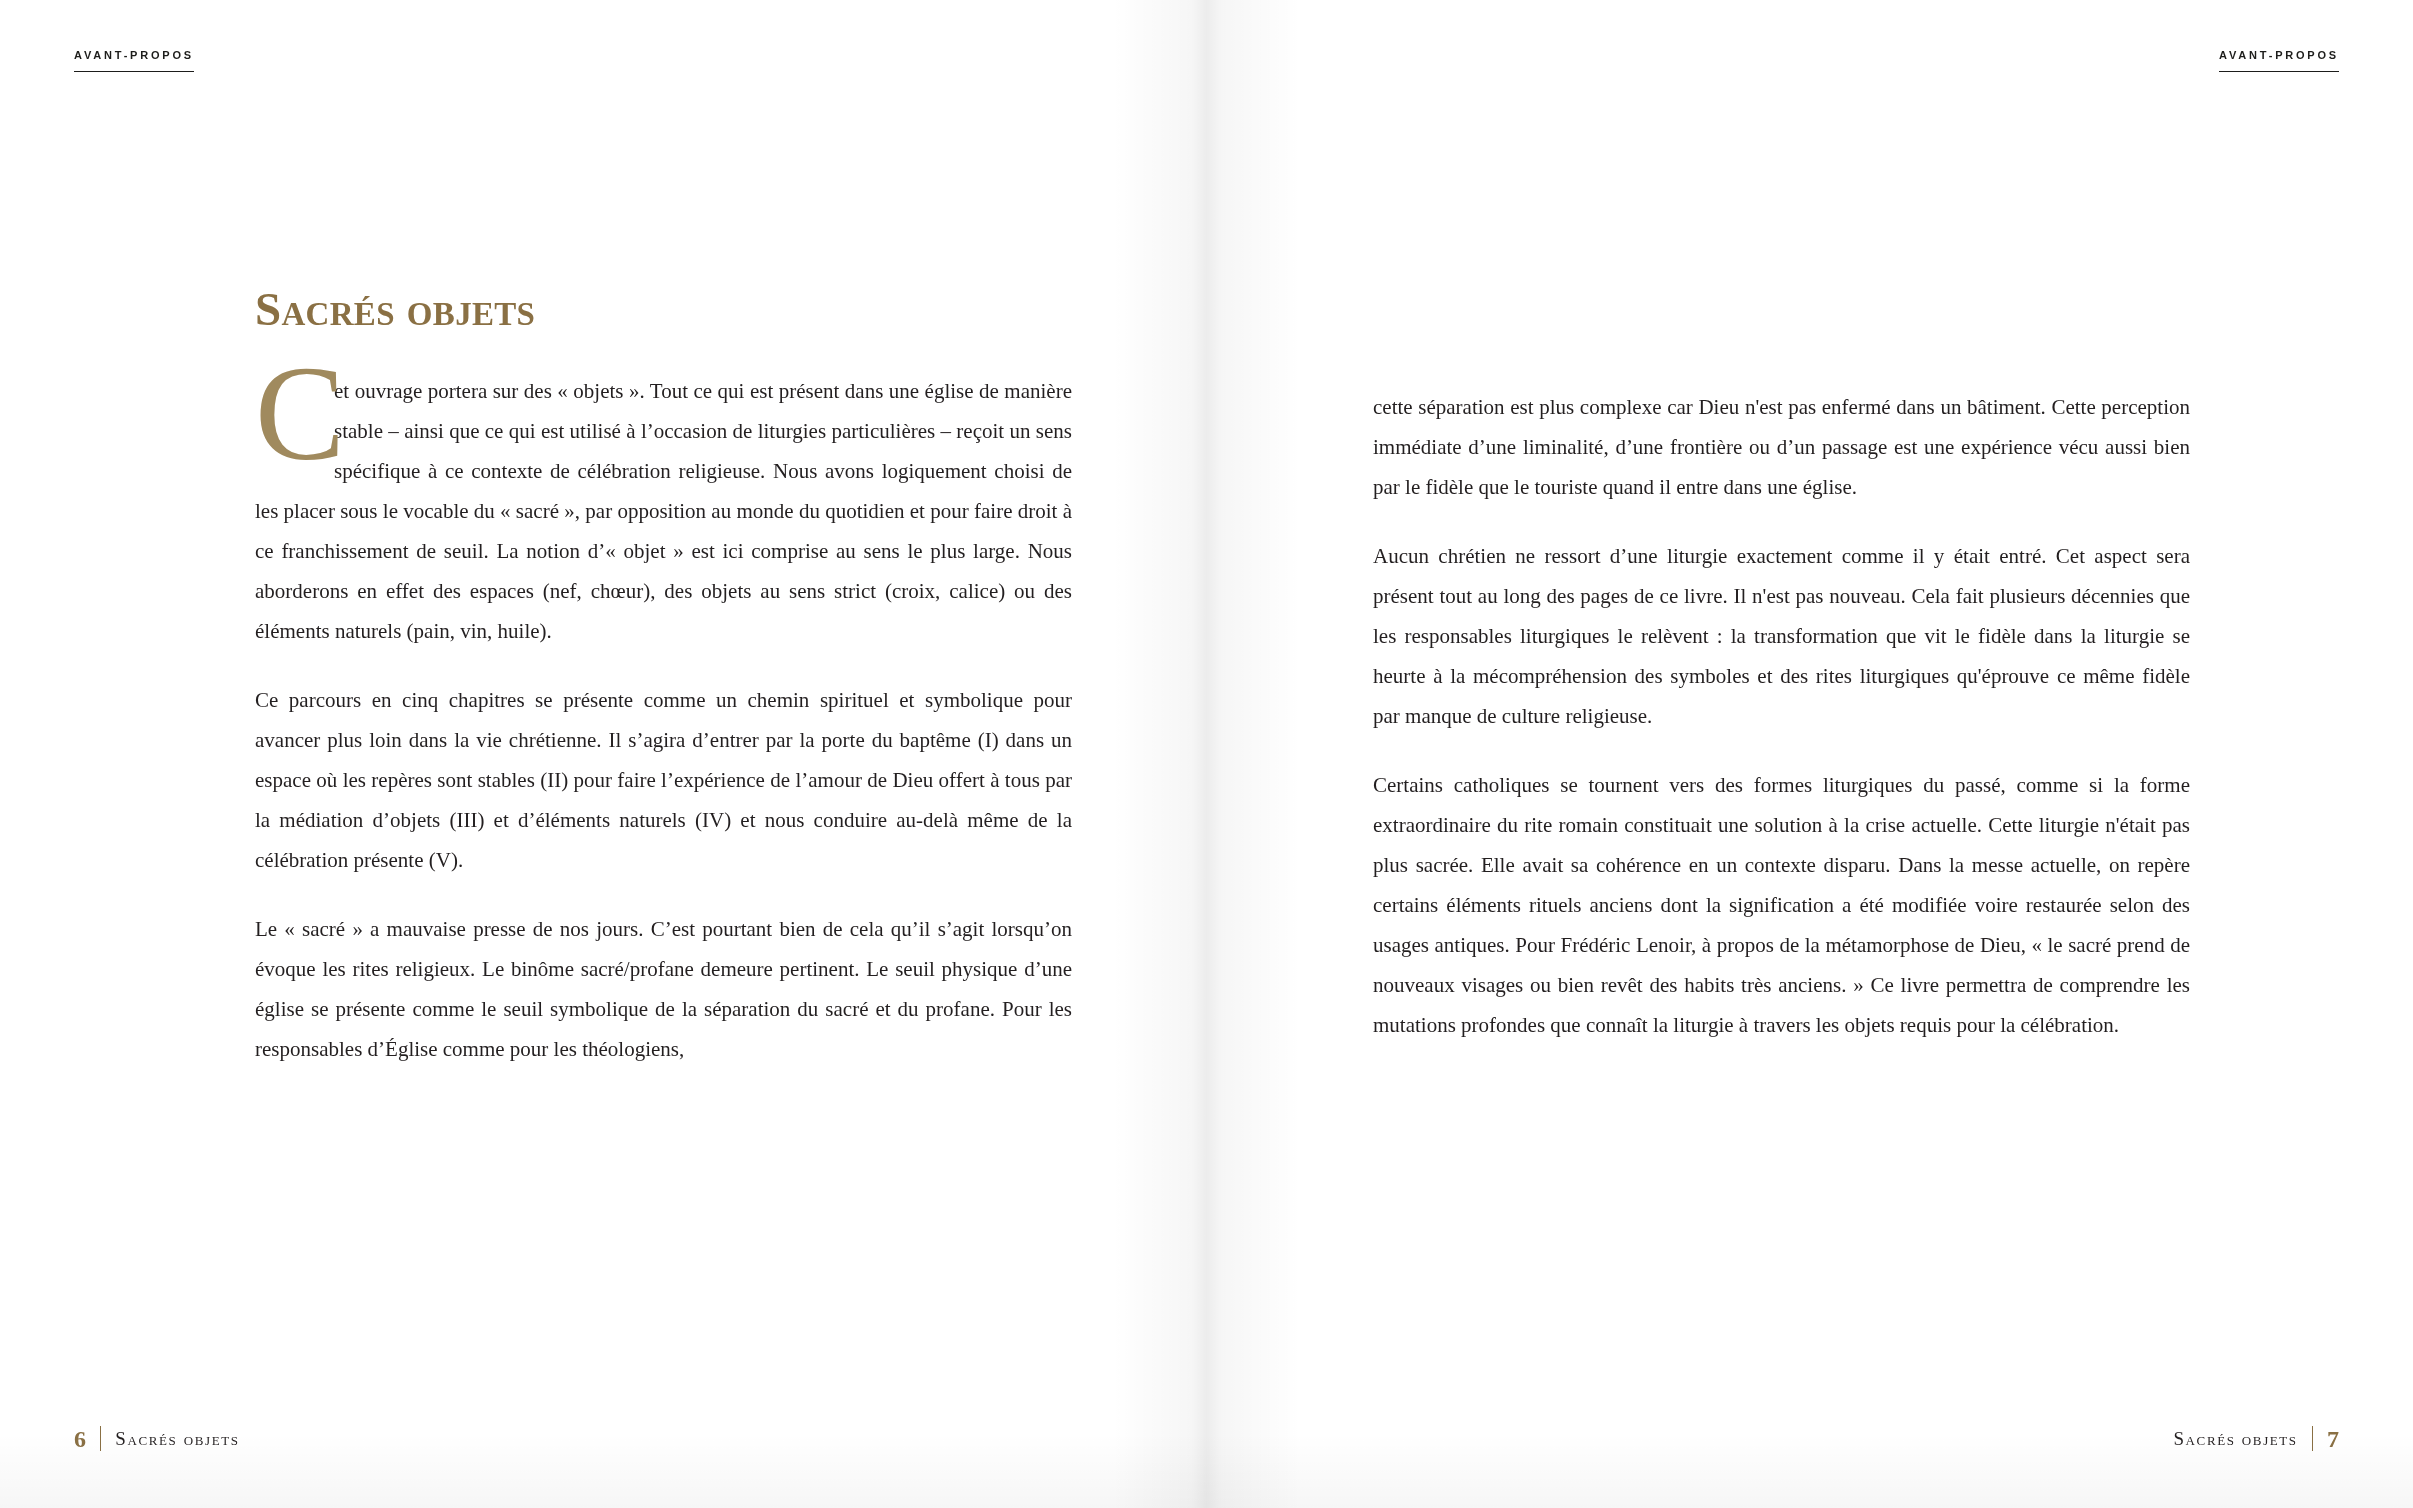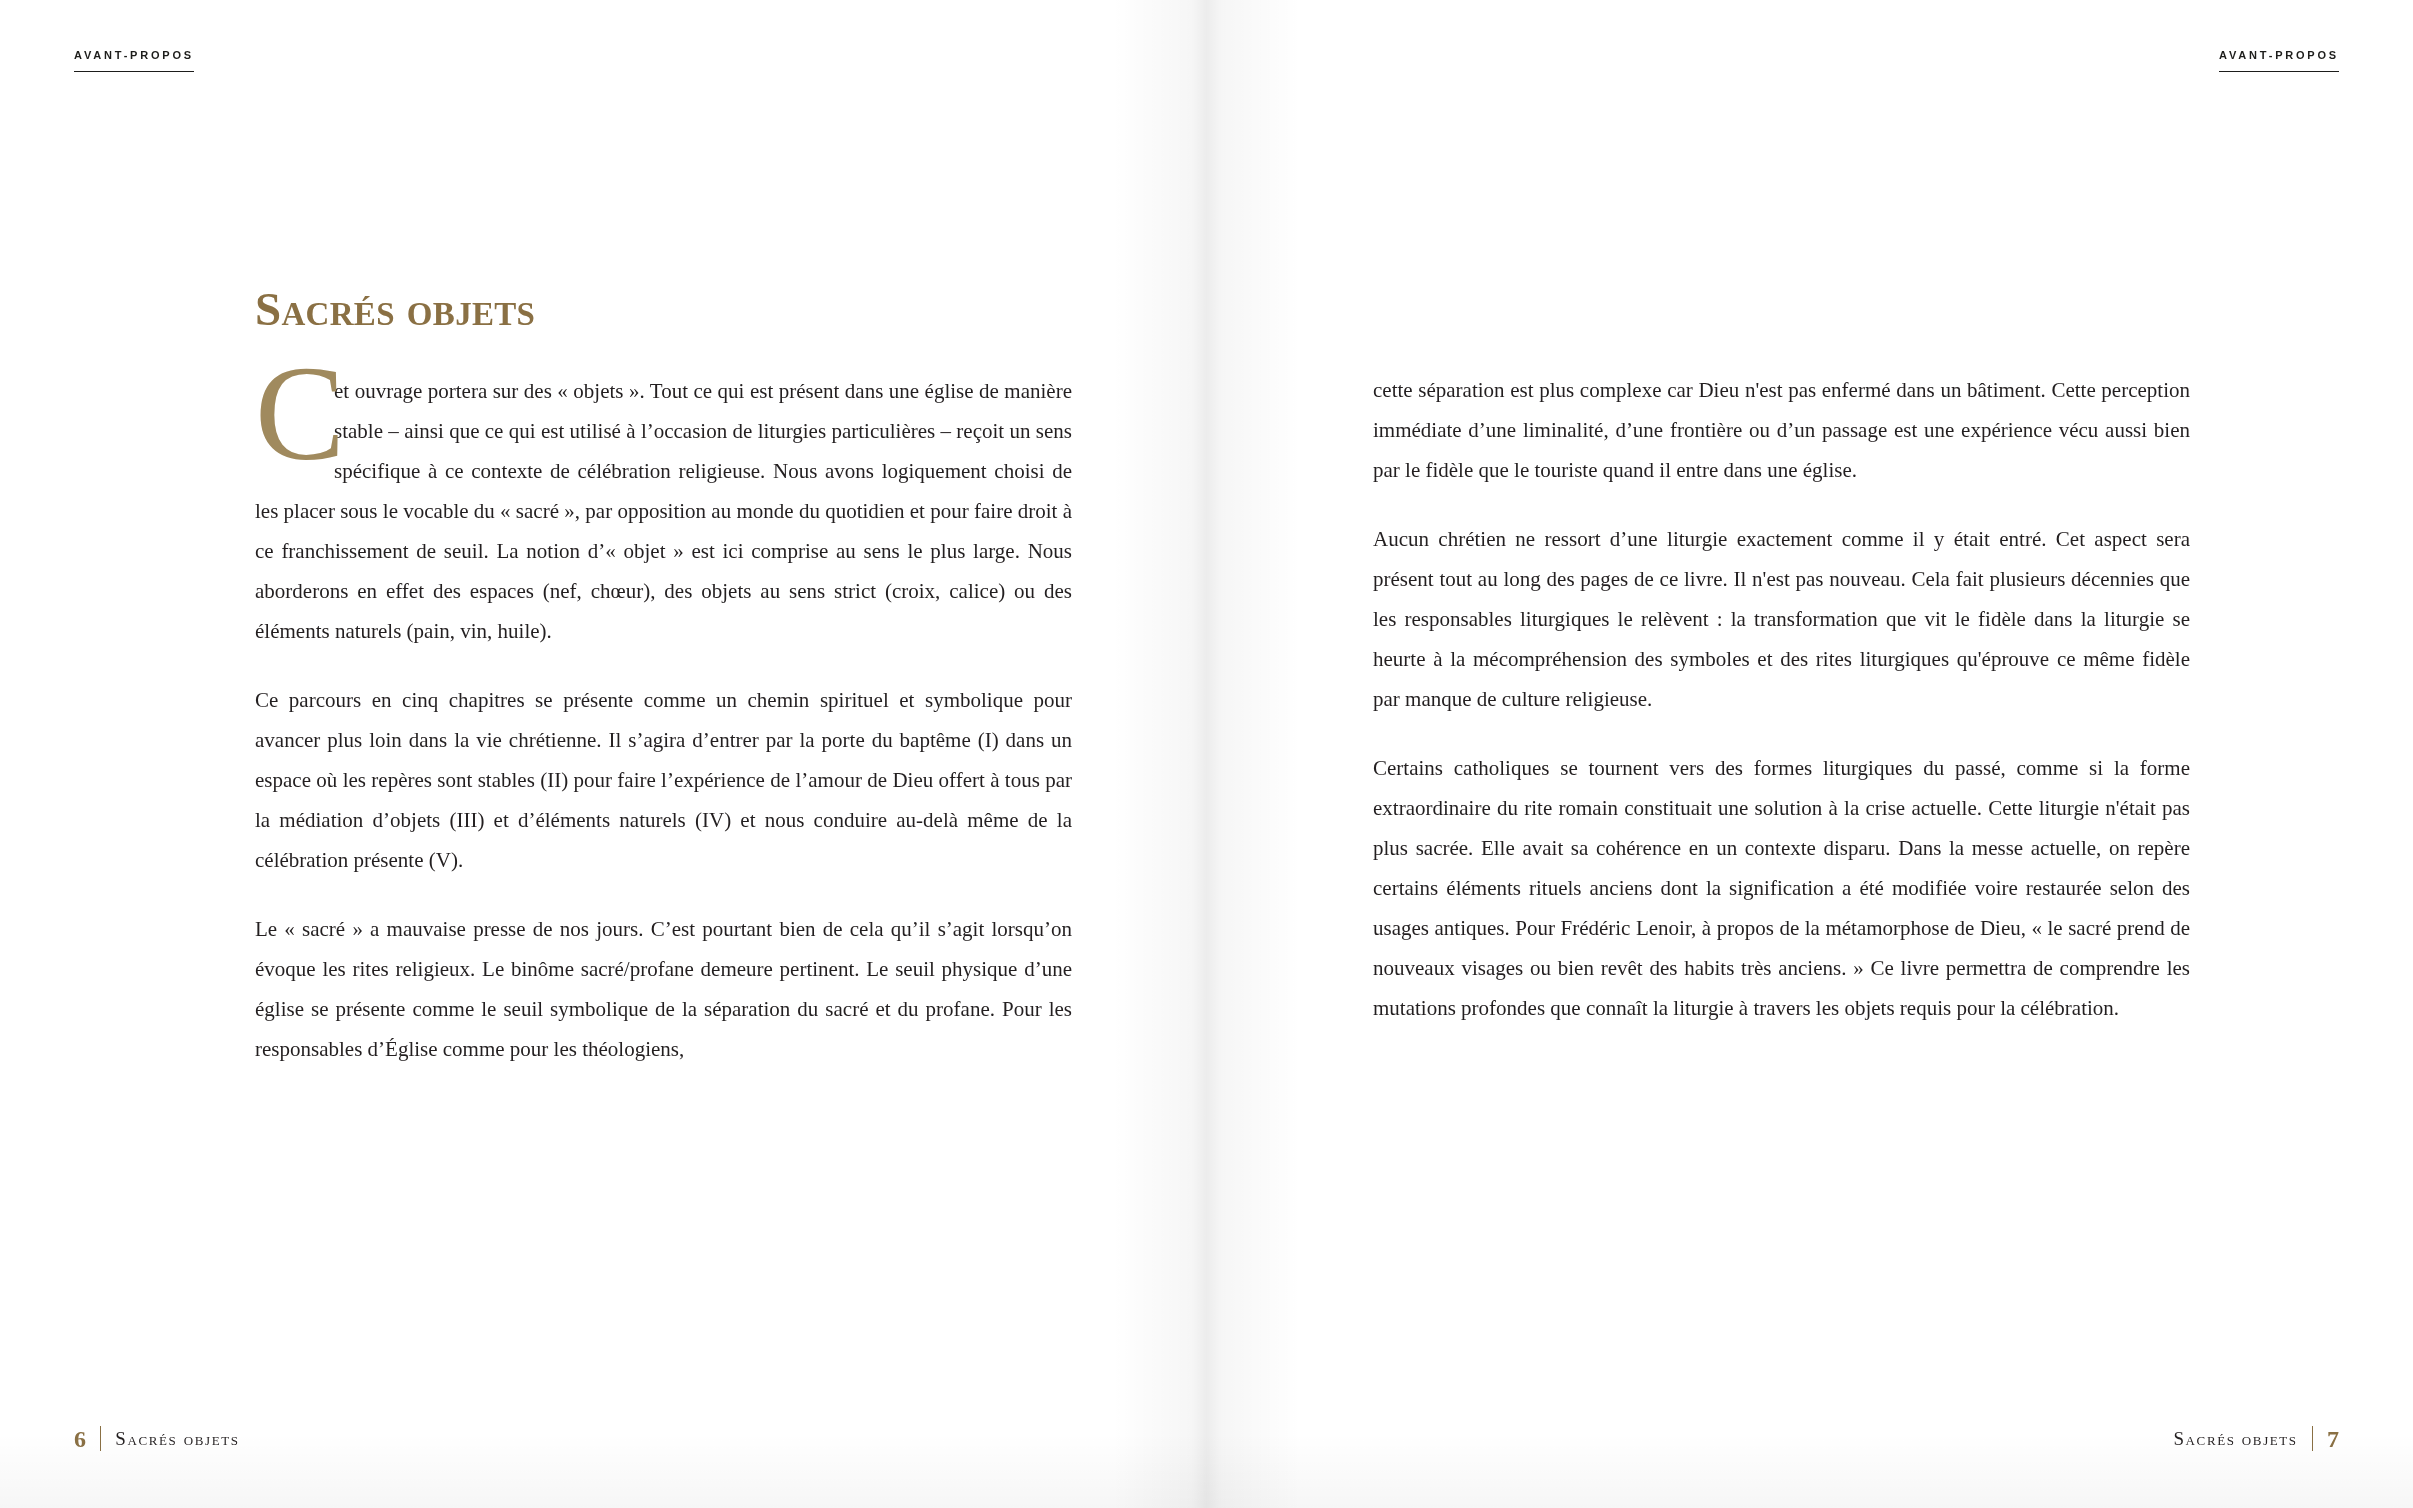--- a/index.html
+++ b/index.html
@@ -97,21 +97,21 @@
   
   .col {
     position: absolute;
     width: 817px;
     font-size: 21px;
     line-height: 40px;
     text-align: justify;
     color: #231f20;
   }
   .col.left  { left: 255px;  top: 371px; }
-  .col.right { left: 1373px; top: 370px; font-family: Liberation Serif, serif; }
+  .col.right { left: 1373px; top: 387px; font-family: Liberation Serif, serif; }
 
   .col p {
     margin: 0 0 29px 0;
   }
   .col p:last-child { margin-bottom: 0; }
 
   
   .dropcap-para {
     position: relative;
     min-height: 119px;

